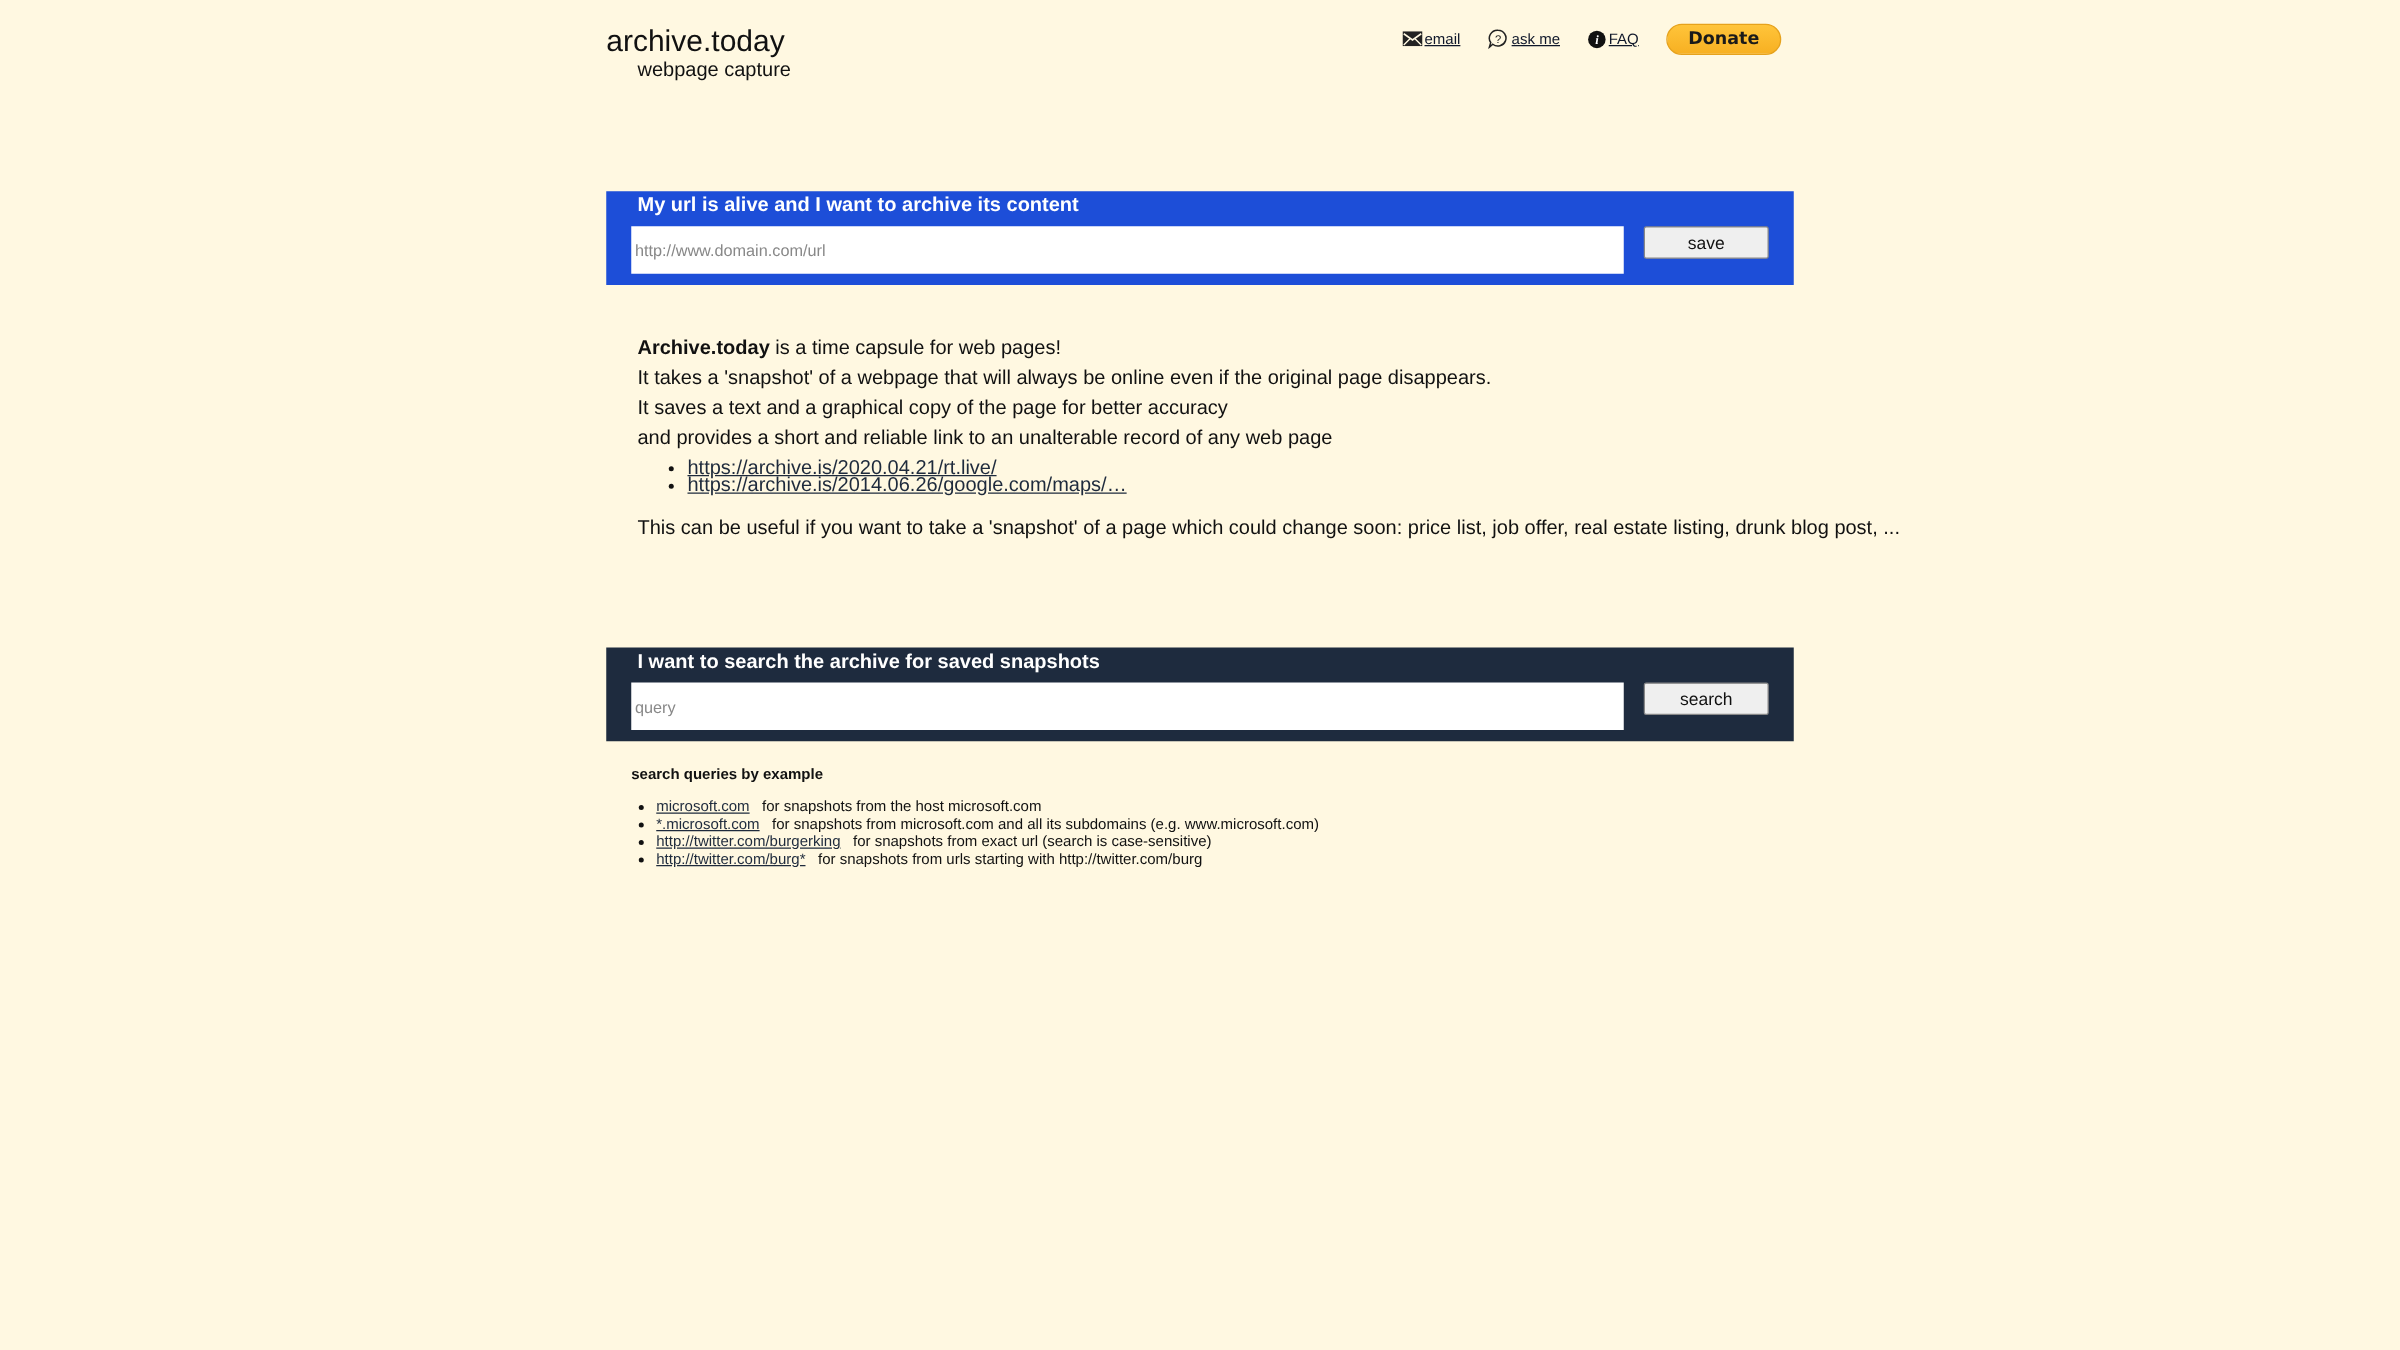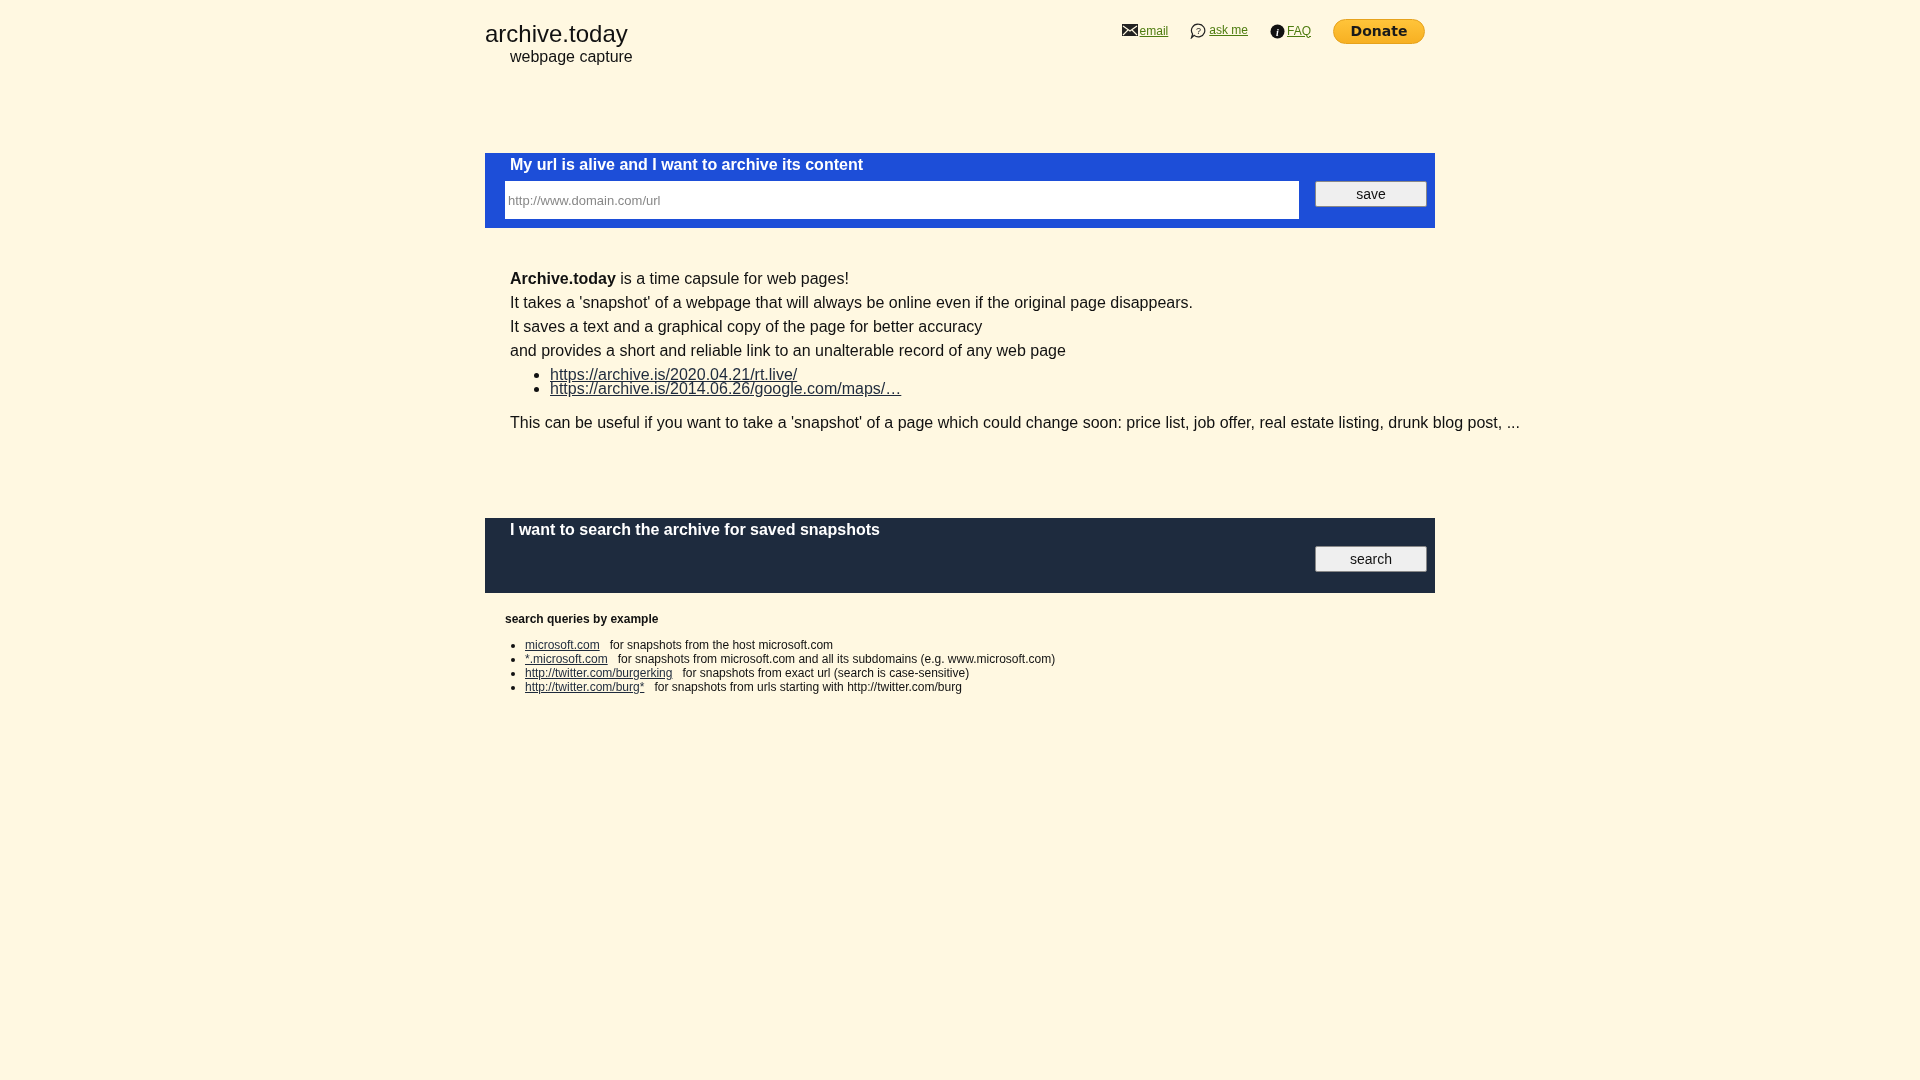--- a/index.html
+++ b/index.html
@@ -11,21 +11,21 @@
     position: relative;
     overflow: hidden;
   }
   a { color: #1e2a3c; text-decoration: underline; }
 
   .header { position: absolute; left: 485px; top: 18px; width: 950px; height: 50px; }
   .logo-title { position: absolute; left: 0; top: 2px; font-size: 24px; color: #111; }
   .logo-sub { position: absolute; left: 25px; top: 30px; font-size: 16px; color: #111; }
 
   .toplinks { position: absolute; right: 0; top: 0; height: 26px; display: flex; align-items: center; font-size: 12px; }
-  .toplink { display: flex; margin-right: 22px; color: #4d7c0f; }
+  .toplink { display: flex; align-items: center; margin-right: 22px; color: #0f172a; }
   .toplink svg { margin-right: 2px; }
   .donate {
     width: 92px; height: 25px; border-radius: 13px;
     background: linear-gradient(#ffc43a, #f7b022);
     border: 1px solid #e6a21c;
     font-family: "DejaVu Sans", sans-serif; font-weight: bold; font-size: 14px;
     color: #1a1a1a; display: flex; align-items: center; justify-content: center;
     box-sizing: border-box; margin-right: 10px; cursor: pointer;
   }
 
@@ -34,21 +34,21 @@
   .panel.dark { top: 518px; background: #1e2b3e; }
   .panel-title { position: absolute; left: 25px; top: 3px; font-size: 16px; font-weight: bold; color: #fff; }
   .panel-input {
     position: absolute; left: 20px; top: 28px; width: 794px; height: 38px;
     border: none; background: #fff; padding: 0 3px; box-sizing: border-box;
     font-family: "Liberation Sans", sans-serif; font-size: 13px; color: #333;
     outline: none;
   }
   .panel-input::placeholder { color: #888; }
   .panel-btn {
-    position: absolute; left: 830px; top: 28px; width: 112px; height: 26px;
+    position: absolute; left: 830px; top: 28px; width: 100px; height: 26px;
     background: #efefef; border: 1px solid #888; border-radius: 2px;
     font-family: "Liberation Sans", sans-serif; font-size: 14px; color: #111;
     box-sizing: border-box; cursor: pointer;
   }
 
   .about { position: absolute; left: 510px; top: 272px; font-size: 16px; line-height: 14px; }
   .about p { margin: 0 0 10px 0; }
   .about ul { margin: 8px 0 0 0; padding-left: 40px; }
   .about ul li { margin: 0; line-height: 14px; }
   .about .note { margin-top: 20px; }
@@ -108,20 +108,21 @@
     <li><a href="#">https://archive.is/2020.04.21/rt.live/</a></li>
     <li><a href="#">https://archive.is/2014.06.26/google.com/maps/…</a></li>
   </ul>
   <div class="note">
     <div>This can be useful if you want to take a 'snapshot' of a page which could change soon: price list, job offer, real estate listing, drunk blog post, ...</div>
   </div>
 </div>
 
 <div class="panel dark">
   <div class="panel-title">I want to search the archive for saved snapshots</div>
+  <input class="panel-input" type="text" placeholder="query" style="">
   <button class="panel-btn">search</button>
 </div>
 
 <div class="examples">
   <h4>search queries by example</h4>
   <ul>
     <li><a href="#">microsoft.com</a><span class="desc">for snapshots from the host microsoft.com</span></li>
     <li><a href="#">*.microsoft.com</a><span class="desc">for snapshots from microsoft.com and all its subdomains (e.g. www.microsoft.com)</span></li>
     <li><a href="#">http://twitter.com/burgerking</a><span class="desc">for snapshots from exact url (search is case-sensitive)</span></li>
     <li><a href="#">http://twitter.com/burg*</a><span class="desc">for snapshots from urls starting with http://twitter.com/burg</span></li>

